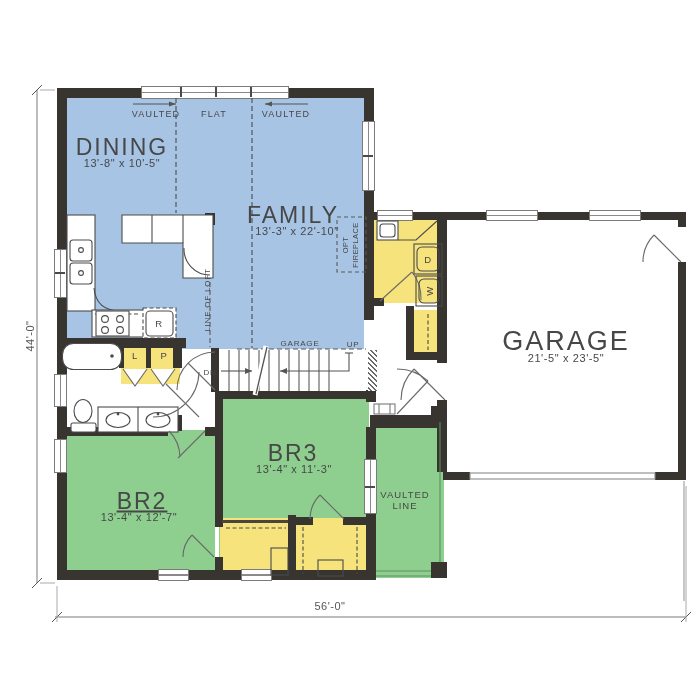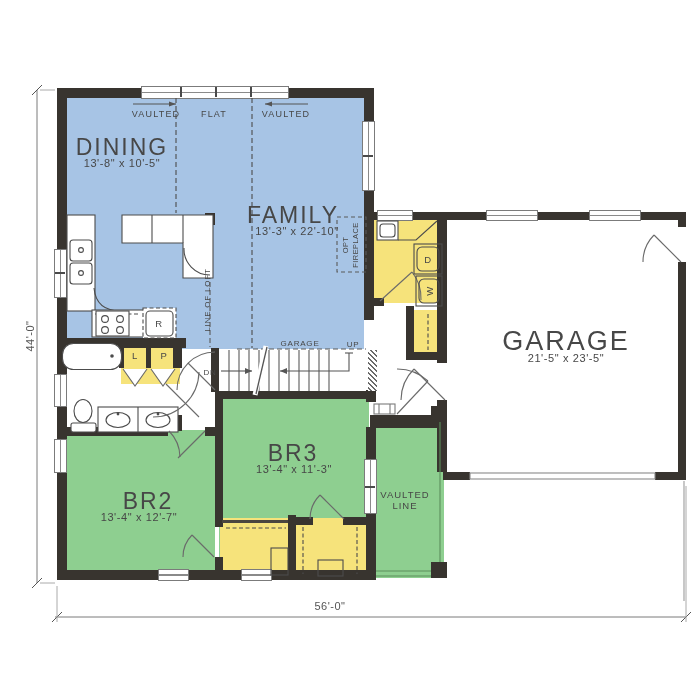--- a/index.html
+++ b/index.html
@@ -267,21 +267,21 @@
 
   <div class="lbl room-name" style="left:122px;top:147px;">DINING</div>
   <div class="lbl room-dims" style="left:122px;top:163px;">13'-8" x 10'-5"</div>
 
   <div class="lbl room-name" style="left:293px;top:215px;">FAMILY</div>
   <div class="lbl room-dims" style="left:297px;top:231px;">13'-3" x 22'-10"</div>
 
   <div class="lbl room-name" style="left:566px;top:341px;font-size:27px;">GARAGE</div>
   <div class="lbl room-dims" style="left:566px;top:358px;">21'-5" x 23'-5"</div>
 
-  <div class="lbl room-name" style="left:148px;top:501px;">BR2</div>
+  <div class="lbl room-name" style="left:142px;top:501px;text-decoration:underline;">BR2</div>
   <div class="lbl room-dims" style="left:139px;top:517px;">13'-4" x 12'-7"</div>
 
   <div class="lbl room-name" style="left:293px;top:453px;">BR3</div>
   <div class="lbl room-dims" style="left:294px;top:469px;">13'-4" x 11'-3"</div>
 
   <div class="lbl porch-lbl" style="left:405px;top:500px;">
     <div>VAULTED</div>
     <div>LINE</div>
   </div>
 

